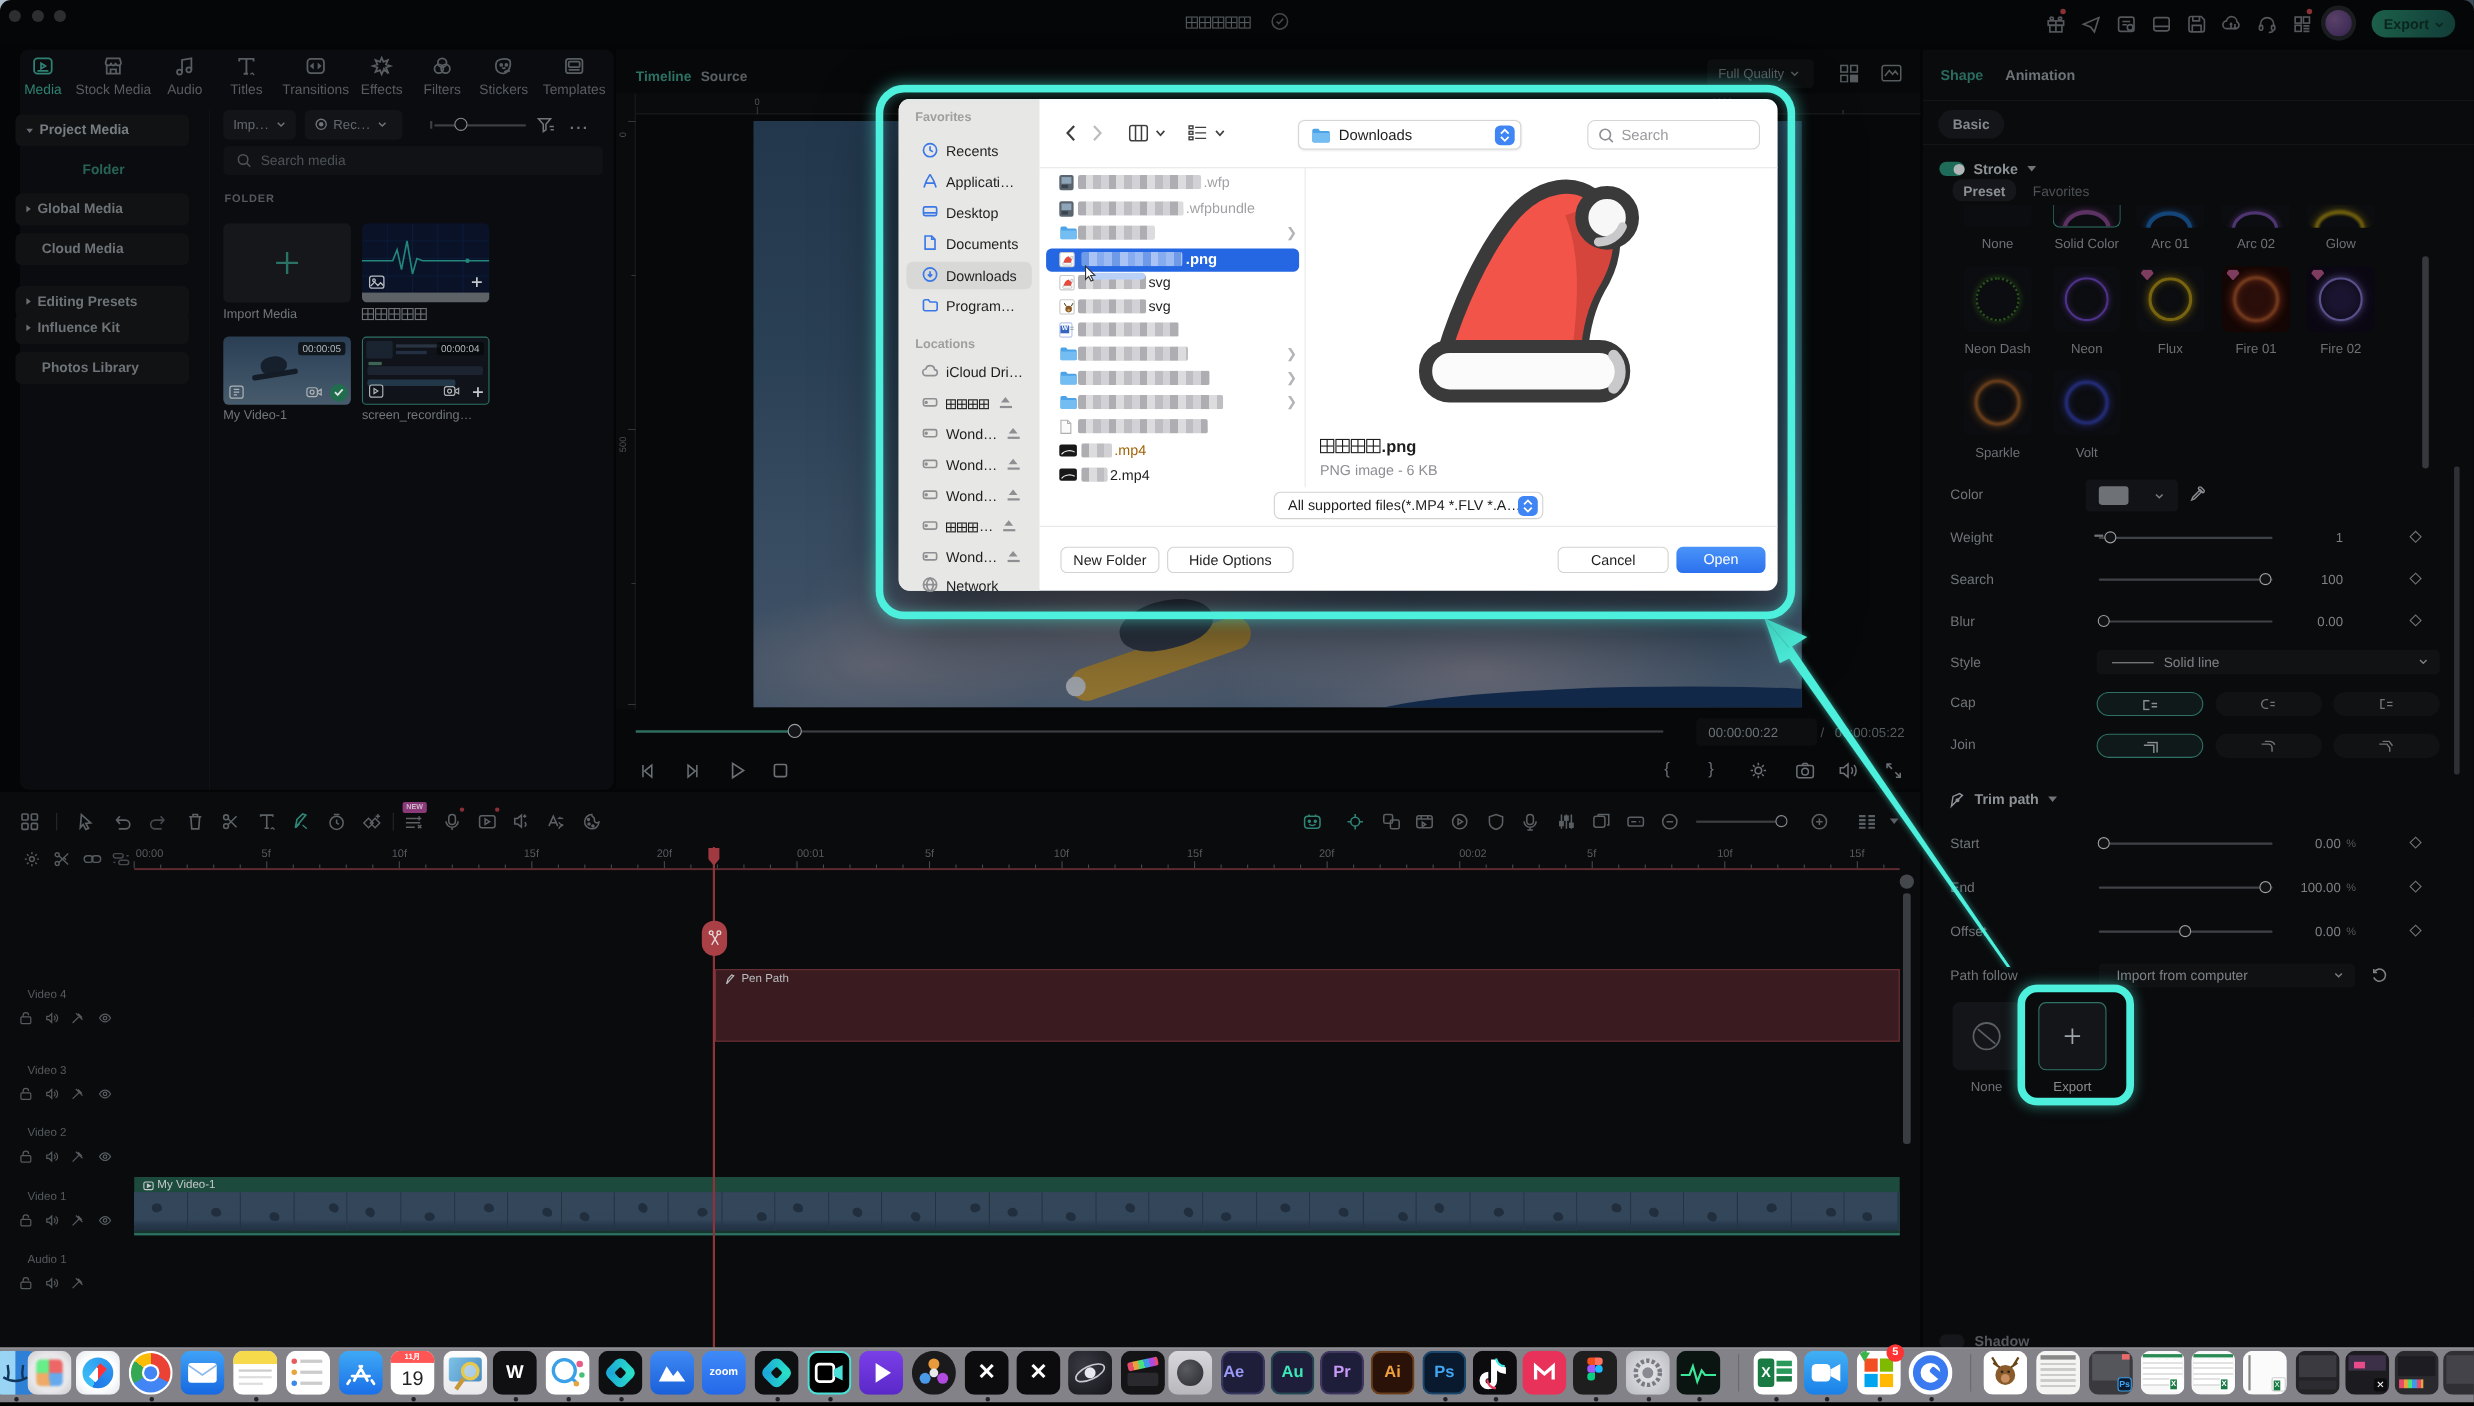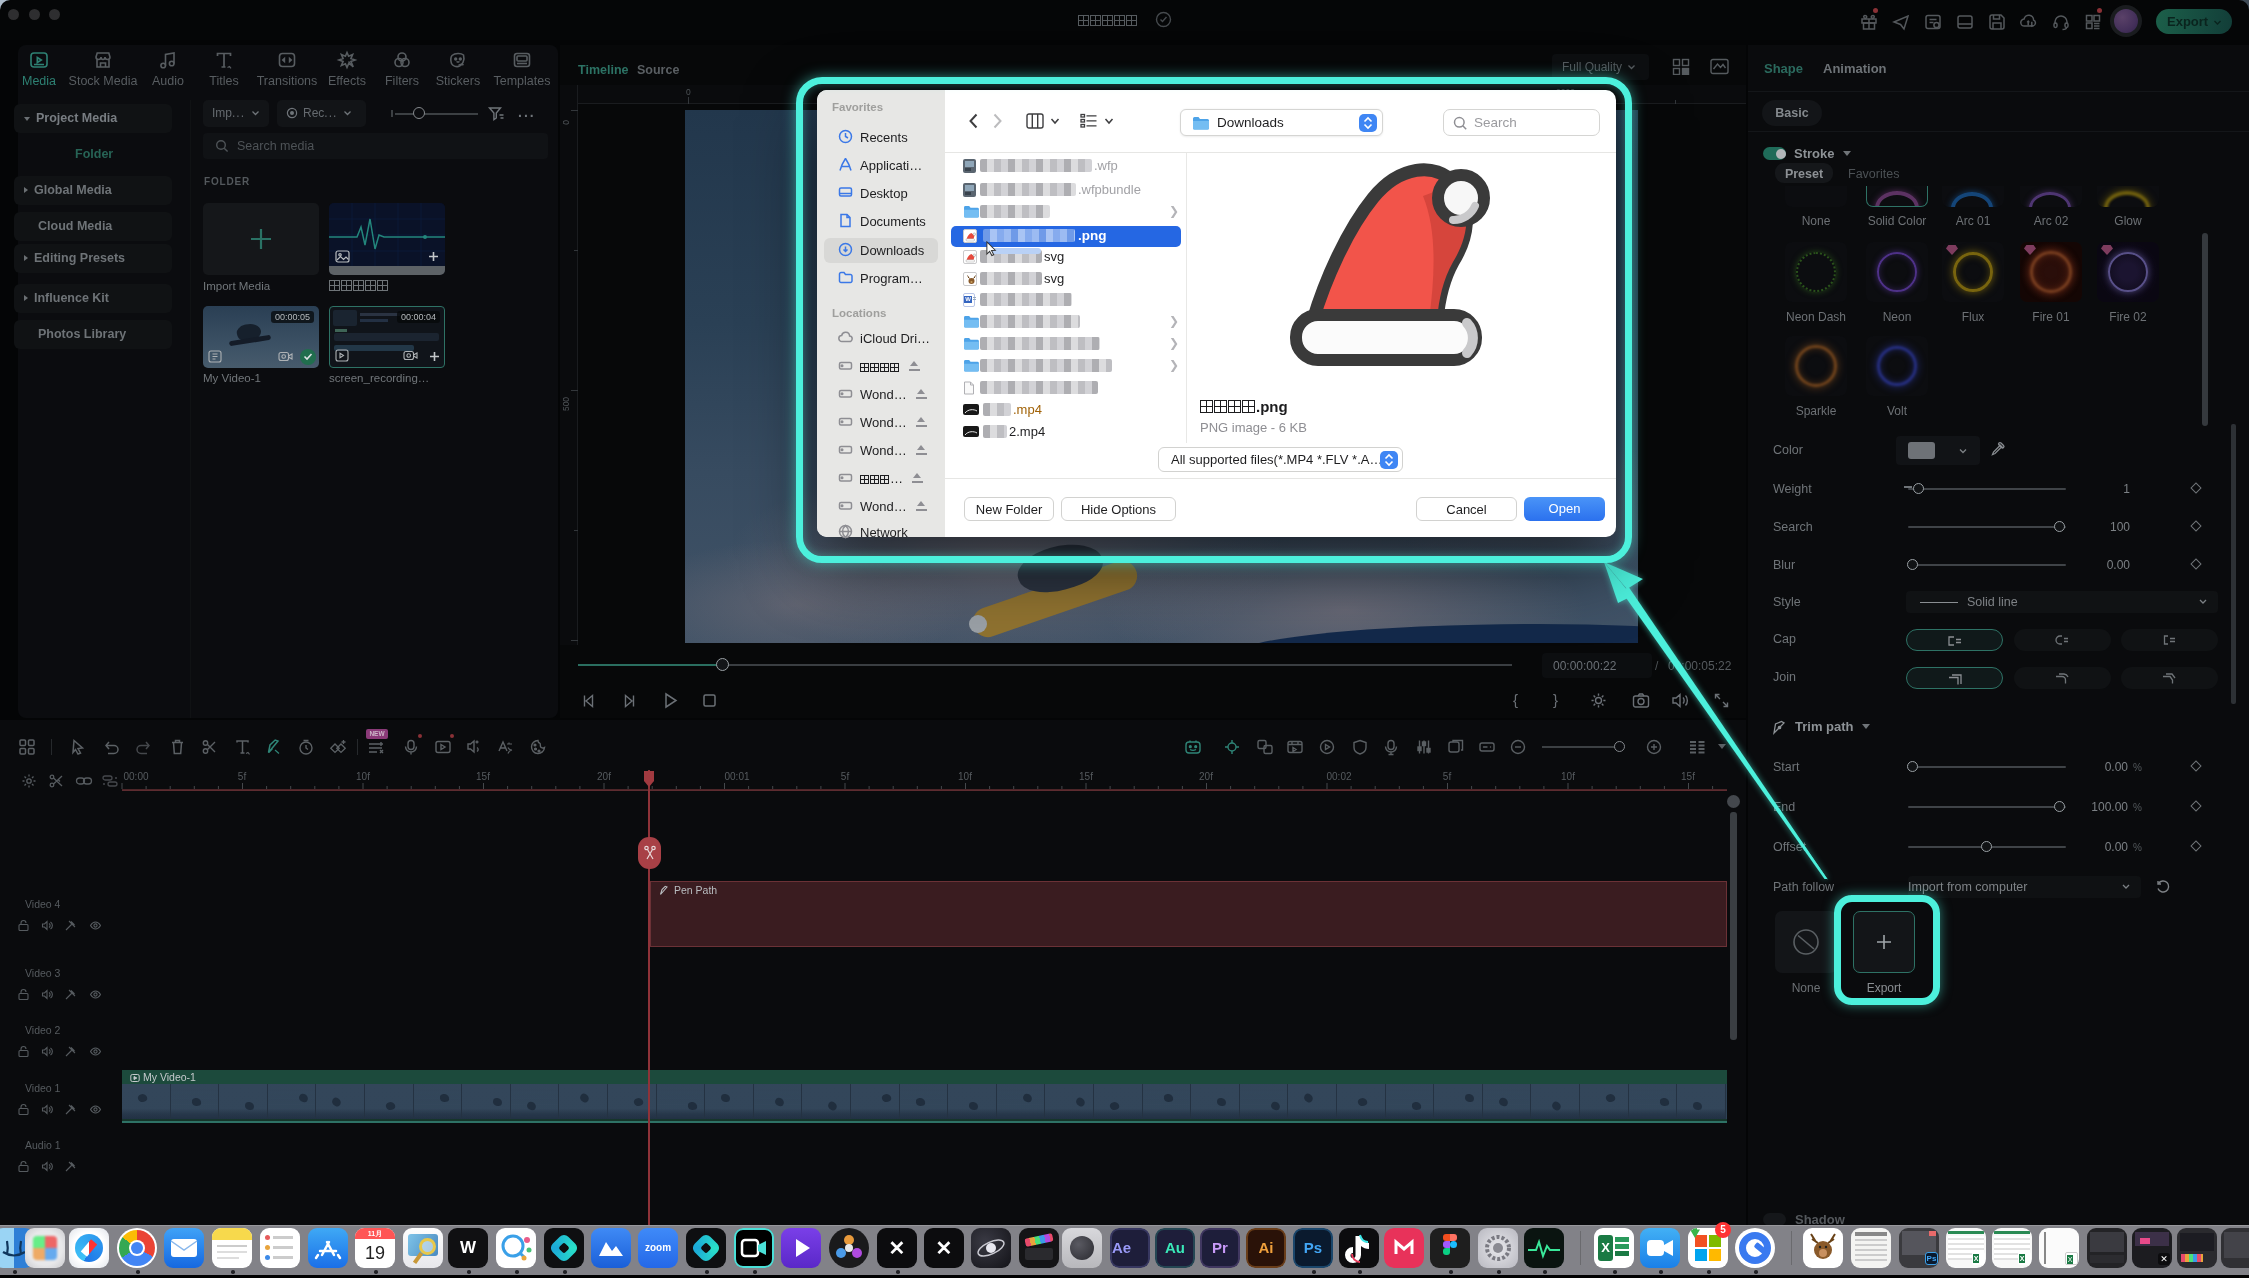--- a/index.html
+++ b/index.html
@@ -166,21 +166,21 @@
           <rect x="3.5" y="4.5" width="15" height="13" rx="2.5"></rect>
           <rect x="6" y="7" width="10" height="5" rx="1"></rect>
           <path d="M6 14.5h10"></path>
         </svg>Templates</div>
   </div>
   <div id="sidebar" class="abs">
     <div class="siderow" style="top:104px;background:#101214;color:#787d82"><span class="car carv"></span>Project Media</div>
     <div class="siderow" style="top:140px;color:#276456;font-weight:bold"><span style="margin-left:61px">Folder</span></div>
     <div class="siderow" style="top:176px;background:#101214"><span class="car card"></span>Global Media</div>
     <div class="siderow" style="top:212px;background:#101214"><span style="margin-left:24px">Cloud Media</span></div>
-    <div class="siderow" style="top:244px;background:#101214"><span class="car card"></span>Editing Presets</div>
+    <div class="siderow" style="top:260px;background:#101214"><span class="car card"></span>Editing Presets</div>
     <div class="siderow" style="top:284px;background:#101214"><span class="car card"></span>Influence Kit</div>
     <div class="siderow" style="top:320px;background:#101214"><span style="margin-left:24px">Photos Library</span></div>
     <div class="abs" style="left:190px;top:100px;width:1px;height:618px;background:#101214"></div>
   </div>
   <div id="mediapanel" class="abs">
     <div class="abs" style="left:203px;top:100px;width:66px;height:27px;background:#121417;border-radius:5px;color:#656a6f;font-size:12px;line-height:27px"><span style="margin-left:9px">Imp</span><span style="letter-spacing:1px">...</span><svg style="margin-left:6px;vertical-align:0px" width="9" height="8" viewBox="0 0 9 8">
           <path d="M1.5 2.5l3 3 3-3" fill="none" stroke="#70757a" stroke-width="1.3"></path>
         </svg></div>
     <div class="abs" style="left:277px;top:100px;width:89px;height:27px;background:#121417;border-radius:5px;color:#656a6f;font-size:12px;line-height:27px"><svg style="margin-left:9px;vertical-align:-2px" width="12" height="12" viewBox="0 0 12 12">
           <circle cx="6" cy="6" r="4.6" fill="none" stroke="#70757a" stroke-width="1.2"></circle>
@@ -504,21 +504,21 @@
     <div class="rval" style="left:2060px;top:800px;width:68px">100.00</div>
     <div class="pct" style="left:2133px;top:802px">%</div>
     <div class="rdia" style="left:2192px;top:802px"></div>
     <div class="rlabel" style="left:1773px;top:840px">Offset</div>
     <div class="rtrack" style="left:1908px;top:846px;width:158px"></div>
     <div class="rknob" style="left:1981px;top:841px"></div>
     <div class="rval" style="left:2060px;top:840px;width:68px">0.00</div>
     <div class="pct" style="left:2133px;top:842px">%</div>
     <div class="rdia" style="left:2192px;top:842px"></div>
     <div class="rlabel" style="left:1773px;top:880px;white-space:nowrap">Path follow</div>
-    <div class="abs" style="left:1908px;top:876px;width:233px;height:22px;background:#0f1113;border-radius:4px;color:#7e8286;font-size:12.5px;line-height:22px"><span style="margin-left:0">Import from computer</span><svg style="position:absolute;right:10px;top:7px" width="10" height="8" viewBox="0 0 10 8">
+    <div class="abs" style="left:1908px;top:876px;width:233px;height:22px;background:#0f1113;border-radius:4px;color:#7e8286;font-size:12.5px;line-height:22px"><span style="margin-left:16px">Import from computer</span><svg style="position:absolute;right:10px;top:7px" width="10" height="8" viewBox="0 0 10 8">
           <path d="M2 2l3 3 3-3" fill="none" stroke="#7c8185" stroke-width="1.3"></path>
         </svg></div>
     <svg class="abs" style="left:2155px;top:879px" width="16" height="16" viewBox="0 0 16 16" fill="none" stroke="#7e8286" stroke-width="1.4">
         <path d="M3.5 4.5A5.5 5.5 0 113 9.5"></path>
         <path d="M3 2v3h3"></path>
       </svg>
     <div class="abs" style="left:1775px;top:911px;width:62px;height:62px;background:#131518;border-radius:7px">
         <svg style="position:absolute;left:16px;top:16px" width="30" height="30" viewBox="0 0 30 30" fill="none" stroke="#5a5f63" stroke-width="1.6">
           <circle cx="15" cy="15" r="12"></circle>
           <path d="M7 8.5L23 22"></path>

